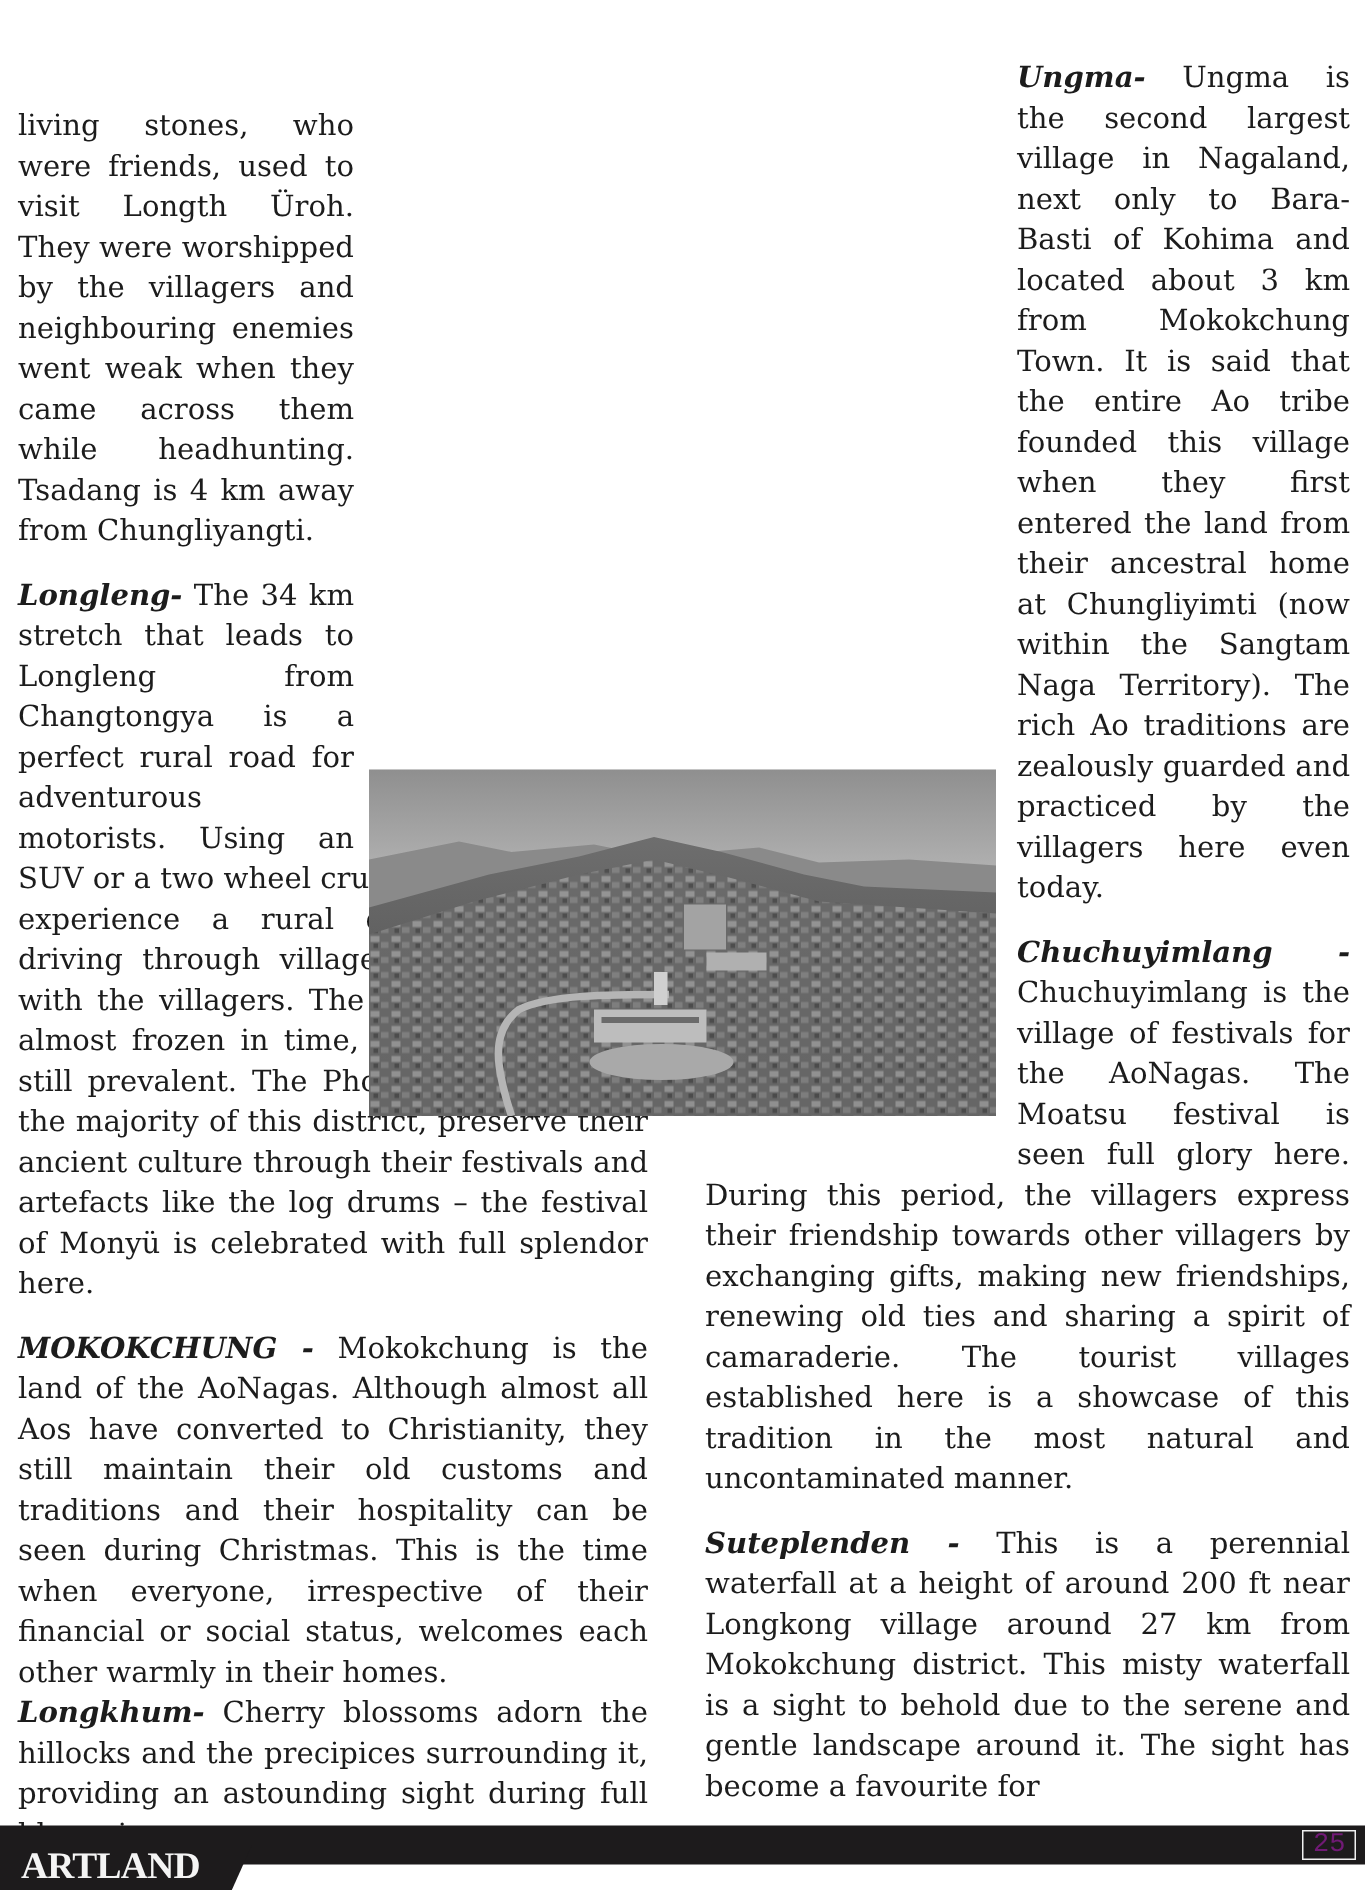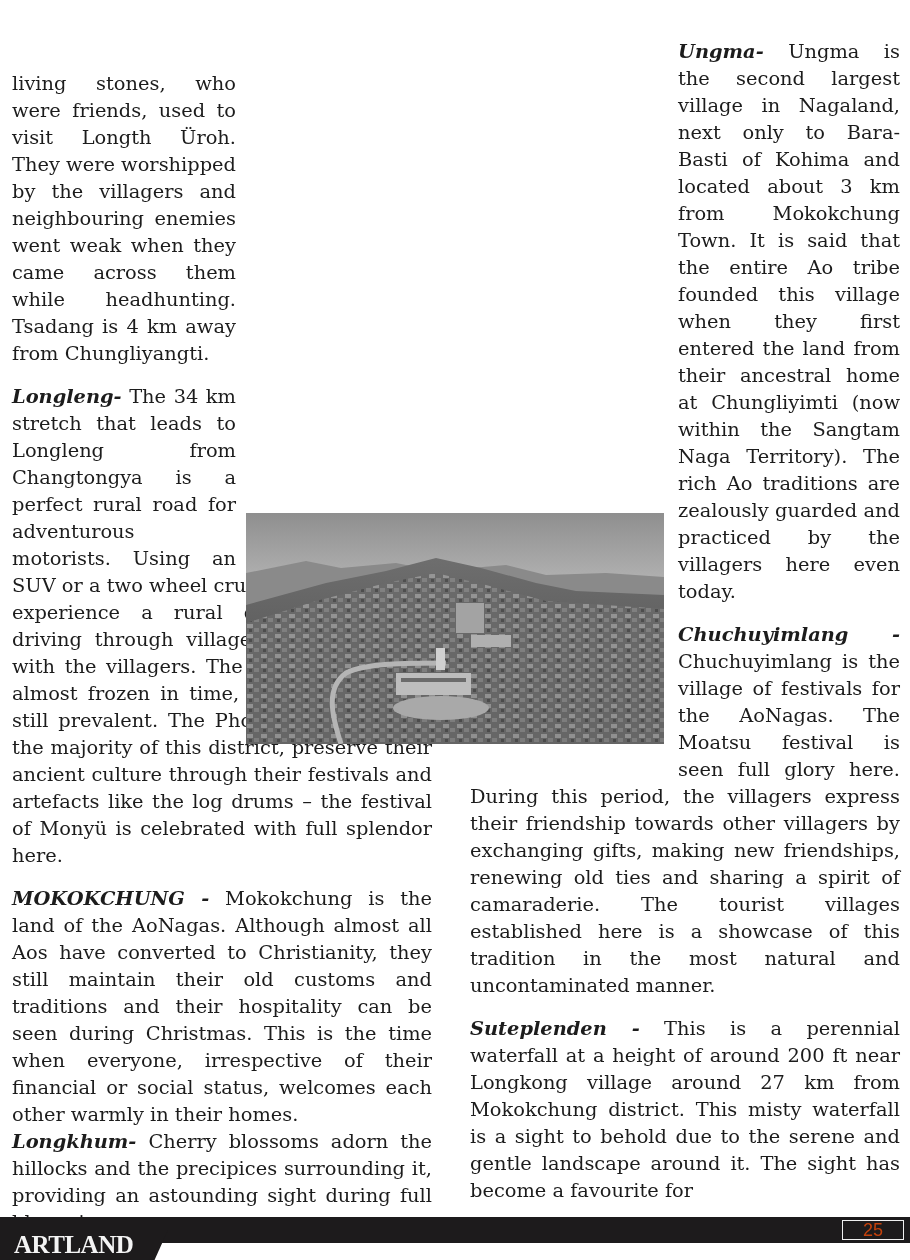--- a/index.html
+++ b/index.html
@@ -36,23 +36,23 @@
     background: #1d1b1c;
     clip-path: polygon(0 0, 100% 0, 92% 100%, 0 100%);
   }
   .brand {
     position: absolute; left: 14px; top: 1231px;
     font-family: "Liberation Serif", "DejaVu Serif", serif;
     font-weight: bold; font-size: 25px; color: #f4f4f4; letter-spacing: -0.5px;
   }
   .page-num {
     position: absolute; right: 6px; top: 1220px;
-    border: 1.5px solid #f0f0f0; color: #c2410c;
-    font-family: Liberation Sans, sans-serif;
-    font-size: 18px; line-height: 18px; padding: 0 20px;
+    border: 1.5px solid #f0f0f0; color: #701a75;
+    font-family: Liberation Mono, monospace;
+    font-size: 18px; line-height: 18px; padding: 0 6px;
   }
 </style>
 </head>
 <body>
 
 <div class="col col-left">
   <div class="float-gap-left" style="margin-top:258px;"></div>
   <p class="para">living stones, who were friends, used to visit Longth Üroh. They were worshipped by the villagers and neighbouring enemies went weak when they came across them while headhunting. Tsadang is 4 km away from Chungliyangti.</p>
   <p class="para"><span class="lead">Longleng-</span><span> The 34 km stretch that leads to Longleng from Changtongya is a perfect rural road for adventurous motorists. Using an SUV or a two wheel cruiser, the driver can experience a rural dirt track, while driving through villages and interacting with the villagers. The open markets are almost frozen in time, the barter system still prevalent. The PhomNagas, who are the majority of this district, preserve their ancient culture through their festivals and artefacts like the log drums – the festival of Monyü is celebrated with full splendor here.</span></p>
   <p class="para"><span class="lead">MOKOKCHUNG -</span><span> Mokokchung is the land of the AoNagas. Although almost all Aos have converted to Christianity, they still maintain their old customs and traditions and their hospitality can be seen during Christmas. This is the time when everyone, irrespective of their financial or social status, welcomes each other warmly in their homes.</span></p>

